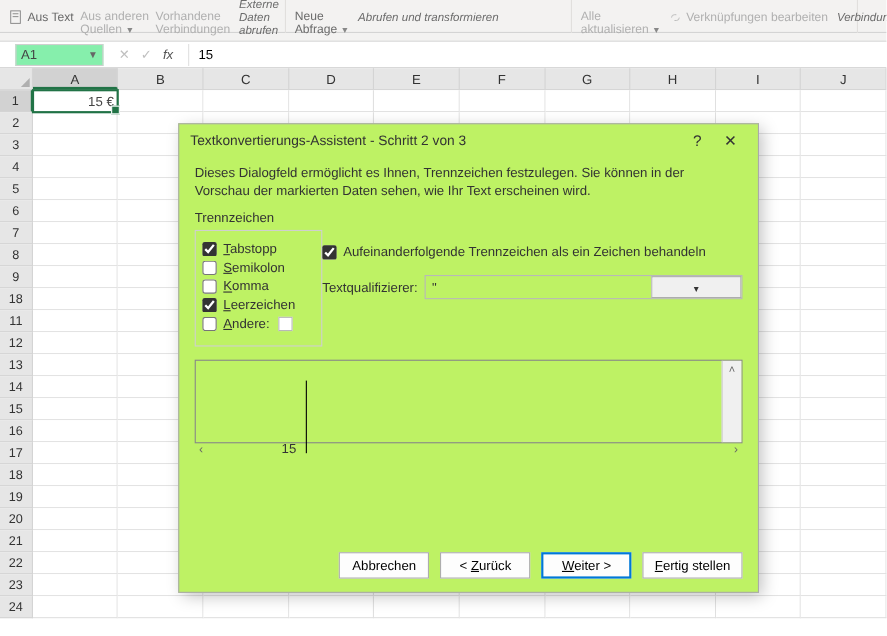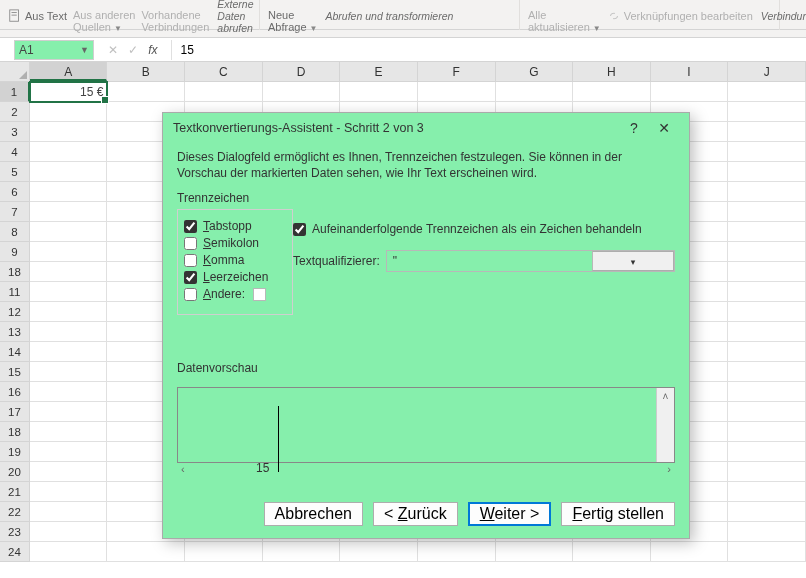--- a/index.html
+++ b/index.html
@@ -35,21 +35,21 @@
   .rows { }
   .row { display: flex; height: 20px; }
   .row-h { width: 30px; border-right: 1px solid #d4d4d4; border-bottom: 1px solid #d4d4d4; background: #e6e6e6; text-align: center; line-height: 20px; font-size: 11.5px; color: #333; }
   .row-h.sel { background: #d2d2d2; border-right:2px solid #217346;}
   .cell { width: 78px; border-right: 1px solid #e0e0e0; border-bottom: 1px solid #e0e0e0; font-size: 12px; line-height: 20px; padding: 0 3px; text-align: right; background:#fff;}
   .cell.active { outline: 2px solid #217346; outline-offset: -1px; position:relative; z-index:1;}
   .cell.active::after{content:"";position:absolute;right:-3px;bottom:-3px;width:6px;height:6px;background:#217346;border:1px solid #fff;}
 
   
   .overlay { position: absolute; left: 0; top: 0; width: 806px; height: 578px; }
-  .dialog { position: absolute; left: 162px; top: 112px; width: 528px; height: 427px; background: #86efac; border: 1px solid #aaa; box-shadow: 4px 4px 14px rgba(0,0,0,0.25); font-size: 12px; color: #333; }
+  .dialog { position: absolute; left: 162px; top: 112px; width: 528px; height: 427px; background: #bef264; border: 1px solid #aaa; box-shadow: 4px 4px 14px rgba(0,0,0,0.25); font-size: 12px; color: #333; }
   .titlebar { height: 30px; display: flex; align-items: center; padding: 0 10px; }
   .titlebar .title { flex: 1; font-size: 12.5px; }
   .titlebar .winbtn { width: 30px; text-align: center; font-size: 14px; cursor: pointer; color: #333; }
   .dlg-body { padding: 6px 14px; }
   .intro { font-size: 12px; line-height: 1.35; color: #333; margin-bottom: 10px; }
   .fieldset-label { font-size: 12px; margin-bottom: 4px; }
   .delim-row { display: flex; align-items: flex-start; }
   .delim-box { border: 1px solid #cfcfcf; padding: 6px 10px 10px 6px; width: 116px; }
   .chk { display: flex; align-items: center; gap: 6px; margin: 3px 0; font-size: 12px; cursor: pointer; }
   .chk input { width: 13px; height: 13px; accent-color: #333; }
@@ -61,21 +61,21 @@
   .qual-select .val { flex:1; padding:0 6px; font-size:12px; }
   .qual-select .btn { width:20px; height:20px; border-left:1px solid #b8b8b8; background:#f0f0f0; text-align:center; line-height:20px; font-size:9px; cursor:pointer;}
   .preview-label { margin-top: 46px; }
   .preview-box { border: 1px solid #888; height: 76px; margin-top: 12px; position: relative; display:flex;}
   .preview-content { flex:1; padding: 4px 6px; font-family: "Courier New", monospace; font-size: 12px; white-space: pre; }
   .preview-content span { display:inline-block; }
   .preview-divider { border-left:1px solid #000; height:100%;}
   .vscroll { width: 18px; background: #f0f0f0; border-left: 1px solid #ccc; display:flex; flex-direction:column; align-items:center; padding-top:3px; color:#666; font-size:10px;}
   .hscroll { height:17px; margin-top:0; display:flex; justify-content:space-between; padding:0 4px; color:#666; font-size:11px;}
   .dlg-buttons { position: absolute; bottom: 12px; right: 14px; display: flex; gap: 10px; }
-  .btn { min-width: 82px; height: 24px; border: 1px solid #adadad; background: #fdfdfd; font-size: 16px; cursor: pointer; padding:0 10px;}
+  .btn { min-width: 82px; height: 24px; border: 1px solid #adadad; background: #fdfdfd; font-size: 12px; cursor: pointer; padding:0 10px;}
   .btn.primary { border: 2px solid #0078d7; }
   .btn .u { text-decoration: underline; }
 </style>
 </head>
 <body>
 
 <div class="ribbon">
   <div class="ribbon-group" style="width:260px;">
     <div class="ribbon-items">
       <div class="ribbon-item">
@@ -507,21 +507,20 @@
           <div class="qual-row">
             <span><span>Te</span><span class="u">x</span><span>tqualifizierer:</span></span>
             <div class="qual-select">
               <div class="val">"</div>
               <div class="btn">▾</div>
             </div>
           </div>
         </div>
       </div>
 
-      <div class="fieldset-label preview-label"><span>Daten</span><span class="u">v</span><span>orschau</span></div>
       <div class="preview-box">
         <div class="preview-content">
           <span style="width:22px;">15</span><span class="preview-divider"></span><span></span>
         </div>
         <div class="vscroll">
             <span>˄</span>
           </div>
       </div>
       <div class="hscroll">
         <span>‹</span>

